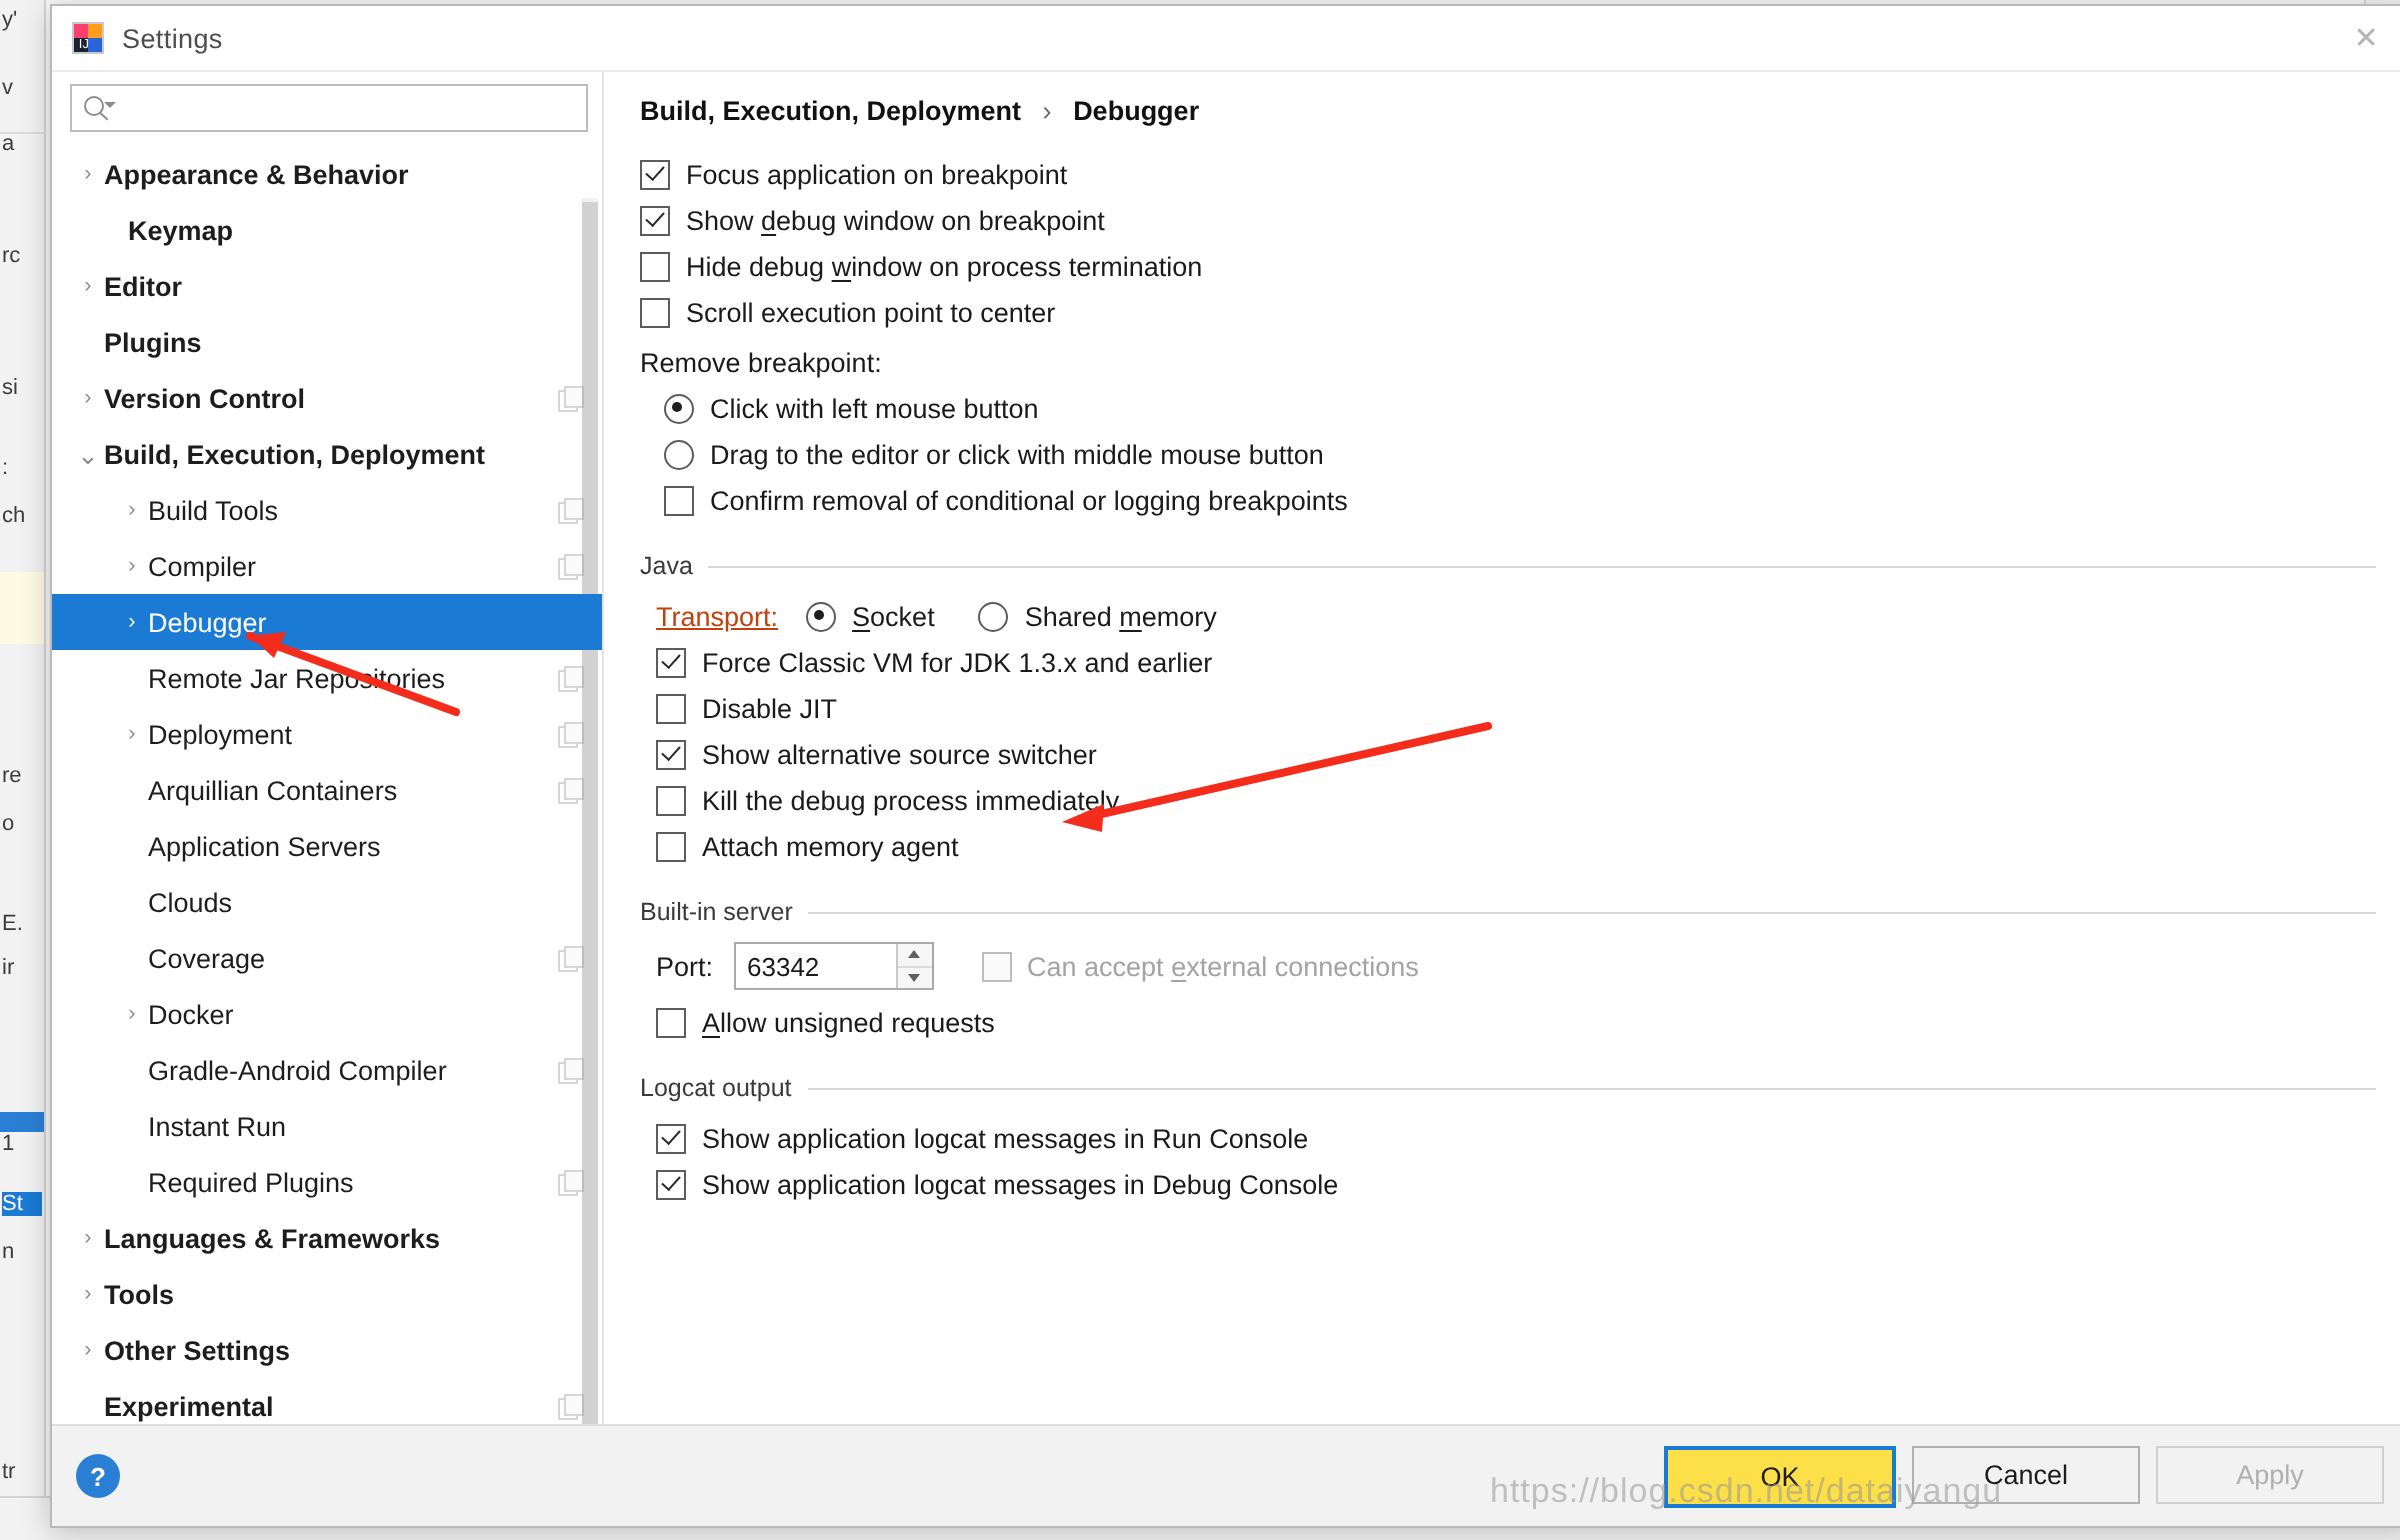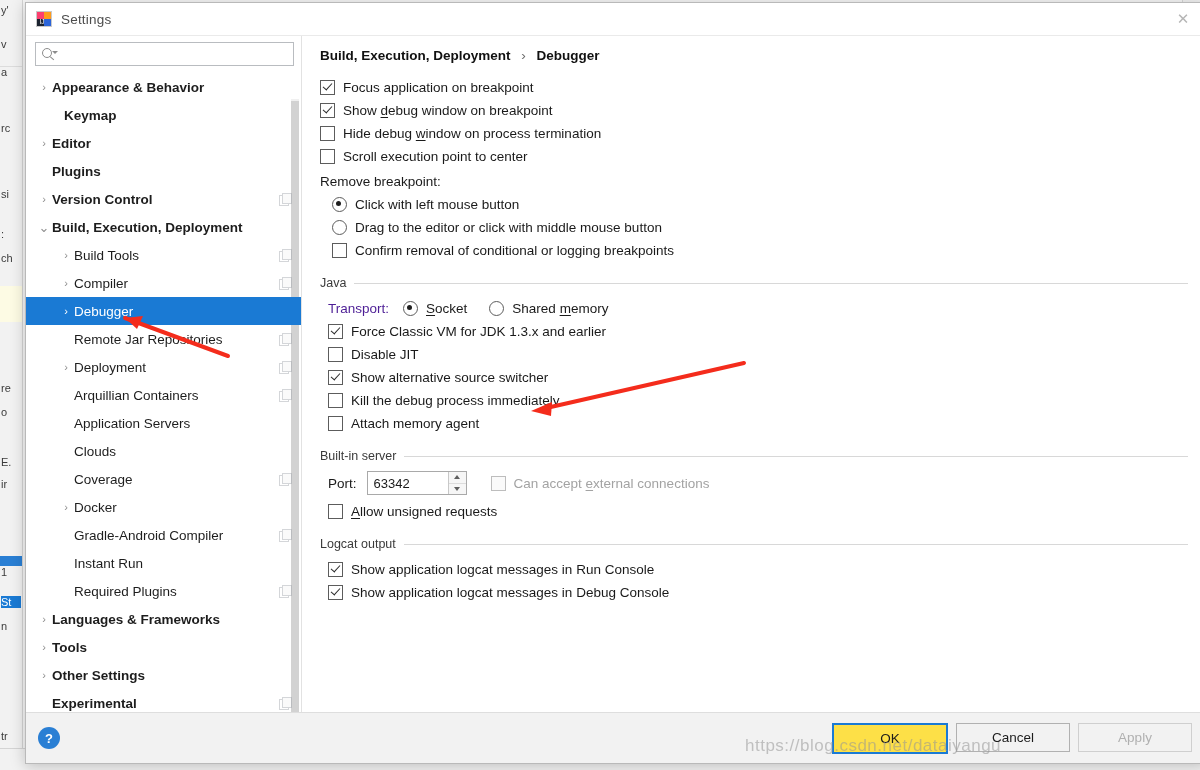--- a/index.html
+++ b/index.html
@@ -186,21 +186,21 @@
     margin-top: 14px;
   }
   .group-head {
     display: flex; align-items: center; font-size: 12.5px; color: #3a3a3a;
     margin-bottom: 7px;
   }
   .group-head .gline { flex: 1; height: 1px; background: #d8d8d8; margin-left: 8px; }
   .group-body { padding-left: 8px; }
 
   .transport-row { display: flex; align-items: center; height: 23px; font-size: 13.5px; }
-  .transport-row .tlabel { margin-right: 14px; color: #4c1d95; }
+  .transport-row .tlabel { margin-right: 14px; color: #c2410c; text-decoration: underline; }
   .transport-row .ropt { display: flex; align-items: center; margin-right: 22px; color:#1a1a1a; }
 
   .port-row { display: flex; align-items: center; height: 26px; }
   .port-label { font-size: 13.5px; color: #1a1a1a; margin-right: 10px; }
   .spinner {
     display: flex; align-items: stretch; height: 22px;
     border: 1px solid #a9a9a9; background: #ffffff;
   }
   .spinner input {
     border: 0; outline: 0; width: 72px; padding-left: 6px;

